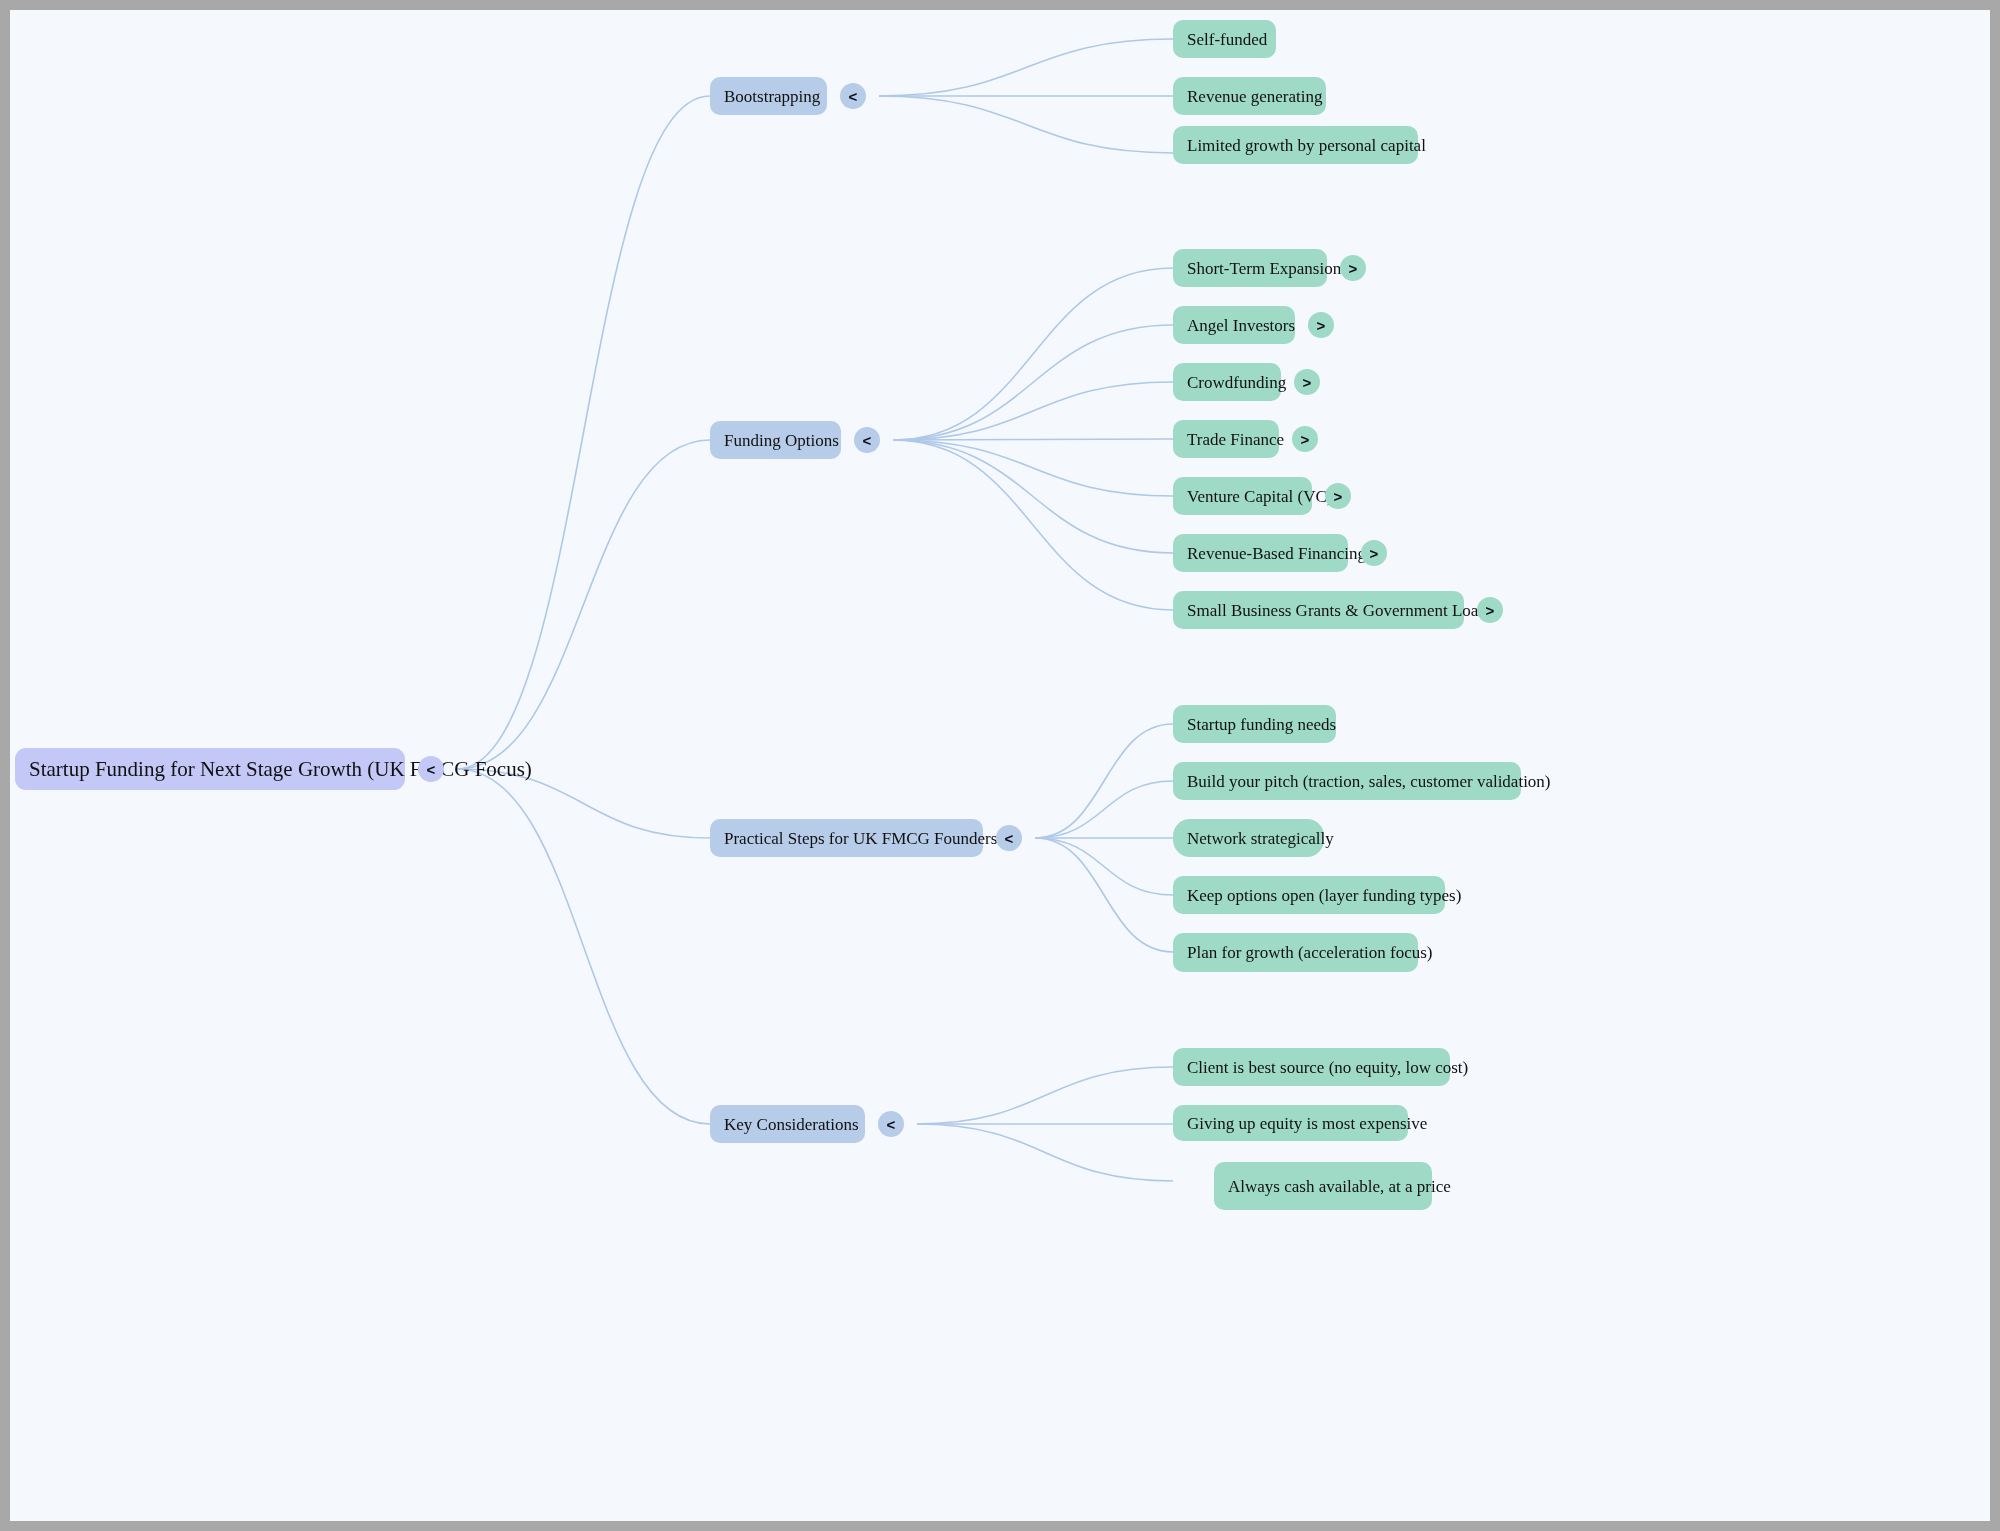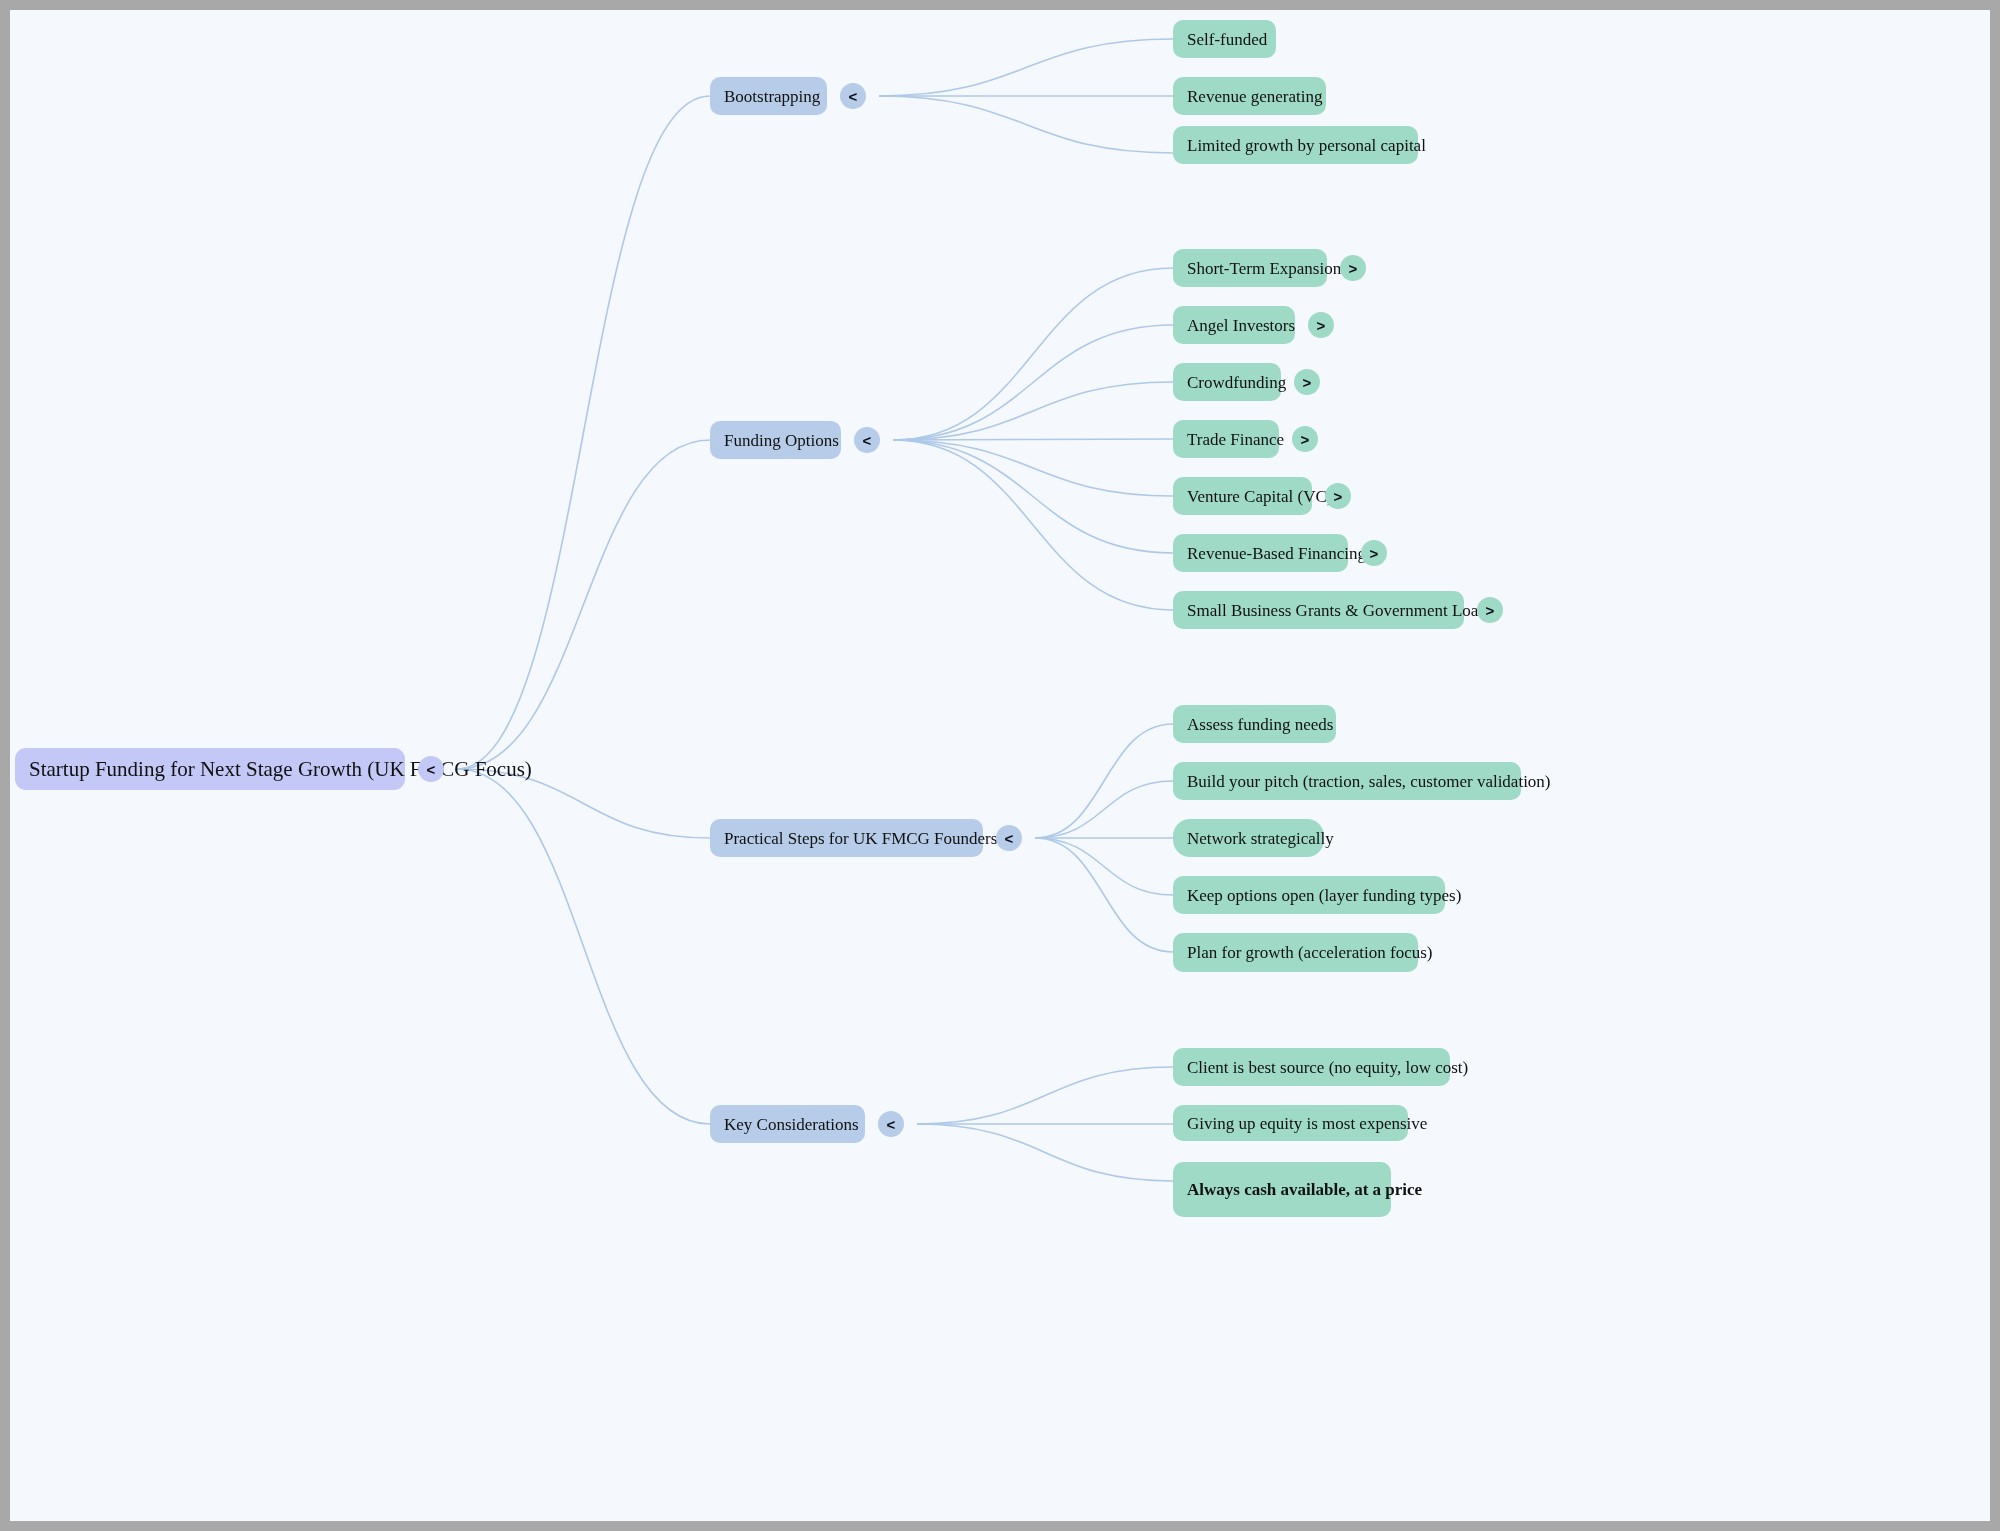--- a/index.html
+++ b/index.html
@@ -189,21 +189,21 @@
         <div class="toggle toggle-leaf" style="left: 1467px; top: 587px;">
           <span>&gt;</span>
         </div>
         <div class="node node-branch" style="left: 700px; top: 809px; width: 273px; height: 38px;">
           <span>Practical Steps for UK FMCG Founders</span>
         </div>
         <div class="toggle toggle-branch" style="left: 986px; top: 815px;">
           <span>&lt;</span>
         </div>
         <div class="node node-leaf" style="left: 1163px; top: 695px; width: 163px; height: 38px;">
-          <span>Assess funding needs</span>
+          <span>Startup funding needs</span>
         </div>
         <div class="node node-leaf" style="left: 1163px; top: 752px; width: 348px; height: 38px;">
           <span>Build your pitch (traction, sales, customer validation)</span>
         </div>
         <div class="node node-leaf" style="left: 1163px; top: 809px; width: 151px; height: 38px; border-radius: 17px;">
           <span>Network strategically</span>
         </div>
         <div class="node node-leaf" style="left: 1163px; top: 866px; width: 272px; height: 38px;">
           <span>Keep options open (layer funding types)</span>
         </div>
@@ -215,18 +215,18 @@
         </div>
         <div class="toggle toggle-branch" style="left: 868px; top: 1101px;">
           <span>&lt;</span>
         </div>
         <div class="node node-leaf" style="left: 1163px; top: 1038px; width: 277px; height: 38px;">
           <span>Client is best source (no equity, low cost)</span>
         </div>
         <div class="node node-leaf" style="left: 1163px; top: 1095px; width: 235px; height: 36px;">
           <span>Giving up equity is most expensive</span>
         </div>
-        <div class="node node-leaf" style="left: 1163px; top: 1152px; width: 218px; height: 55px; font-weight: bold;">
+        <div class="node node-leaf" style="left: 1204px; top: 1152px; width: 218px; height: 48px;">
           <span>Always cash available, at a price</span>
         </div>
       </div>
   </div>
 </div>
 
 </body></html>

